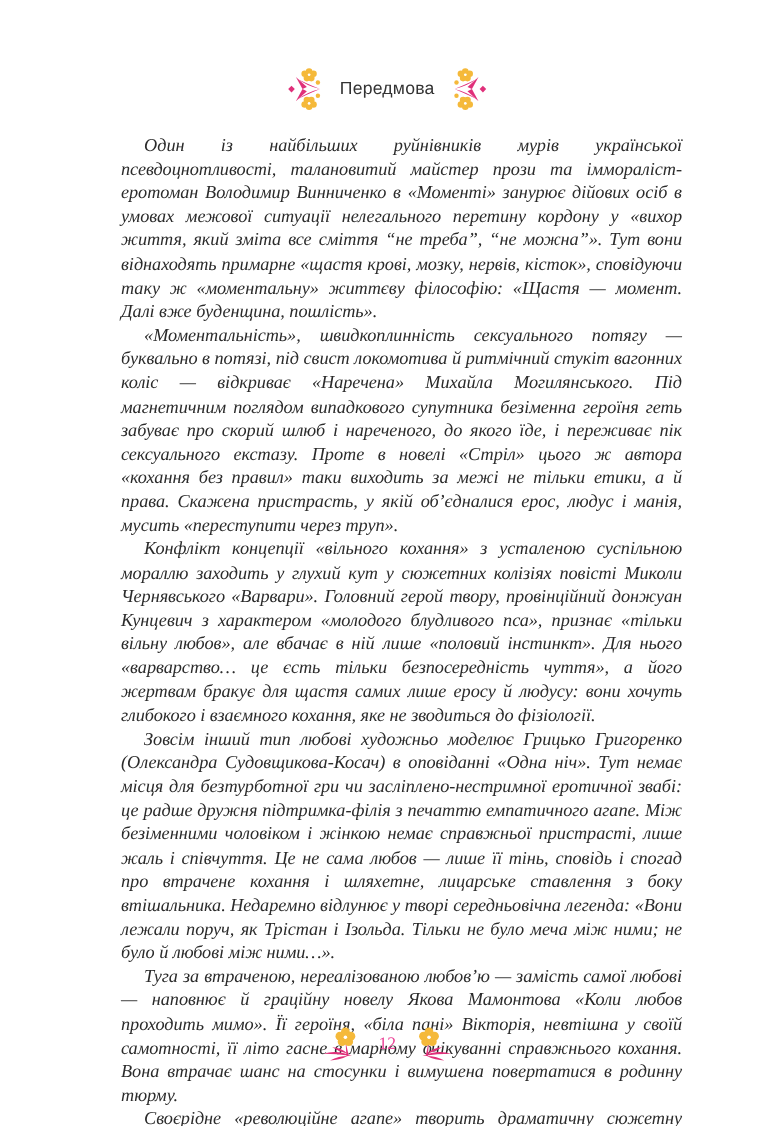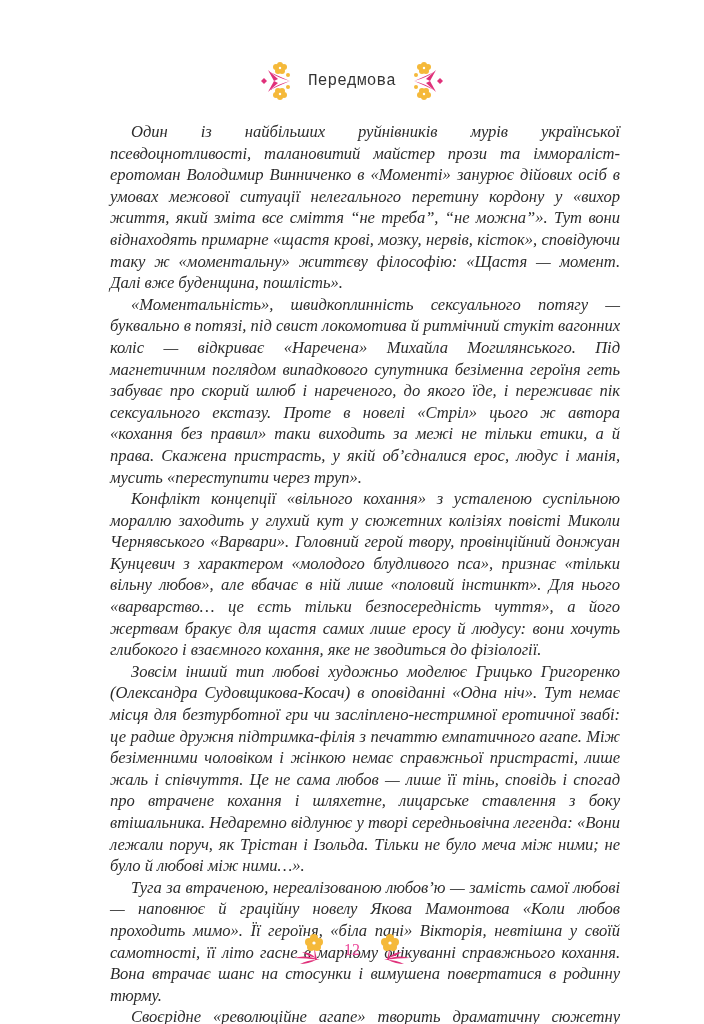--- a/index.html
+++ b/index.html
@@ -1,20 +1,20 @@
 <!DOCTYPE html>
 <html><head>
 <meta charset="utf-8">
 <style>
   html, body { margin: 0; padding: 0; background: #ffffff; }
   body { width: 704px; height: 1024px; position: relative; overflow: hidden;
          font-family: "DejaVu Serif", "Liberation Serif", serif; color: #2a2a2a; }
   .header { position: absolute; top: 58px; left: 0; width: 704px; height: 46px;
             display: flex; align-items: center; justify-content: center; gap: 12px; }
-  .header-title { font-family: Liberation Mono, monospace; font-size: 16px;
+  .header-title { font-family: Liberation Sans, sans-serif; font-size: 16px;
                   color: #333333; letter-spacing: 0.2px; }
   .ornament { width: 40px; height: 46px; display: block; }
   .body { position: absolute; top: 121px; left: 110px; width: 510px; }
   .para { margin: 0; font-family: "Liberation Serif", "DejaVu Serif", serif; font-size: 16.6px;
           line-height: 21.6px; text-align: justify; text-indent: 21px; hyphens: manual;
           color: #2b2b2b; letter-spacing: -0.05px; font-style: italic; }
   .footer { position: absolute; top: 928px; left: 0; width: 704px; height: 44px;
             display: flex; align-items: center; justify-content: center; gap: 14px; }
   .page-number { font-family: "Liberation Serif", "DejaVu Serif", serif; font-size: 16px; color: #ec4899; }
   .flower { width: 40px; height: 40px; display: block; }

